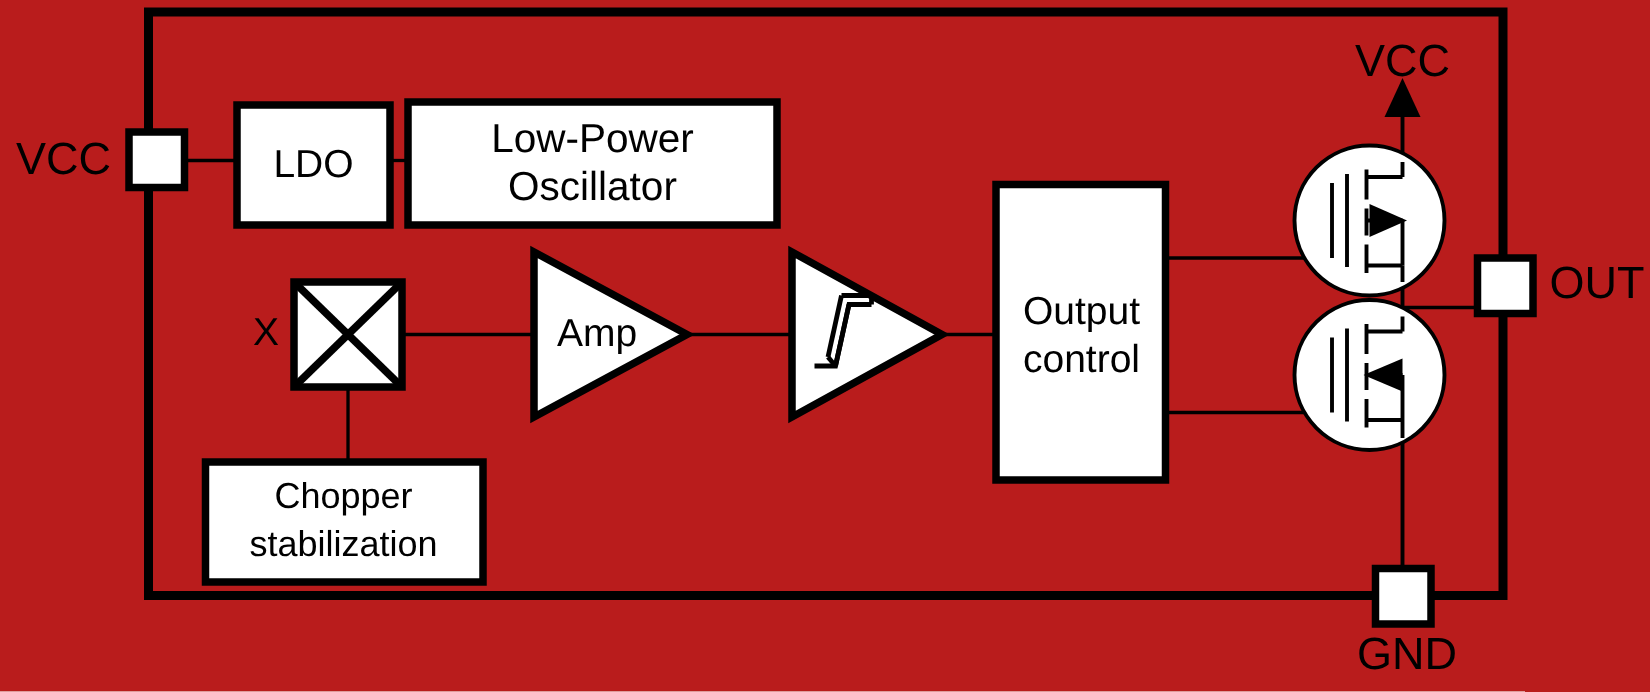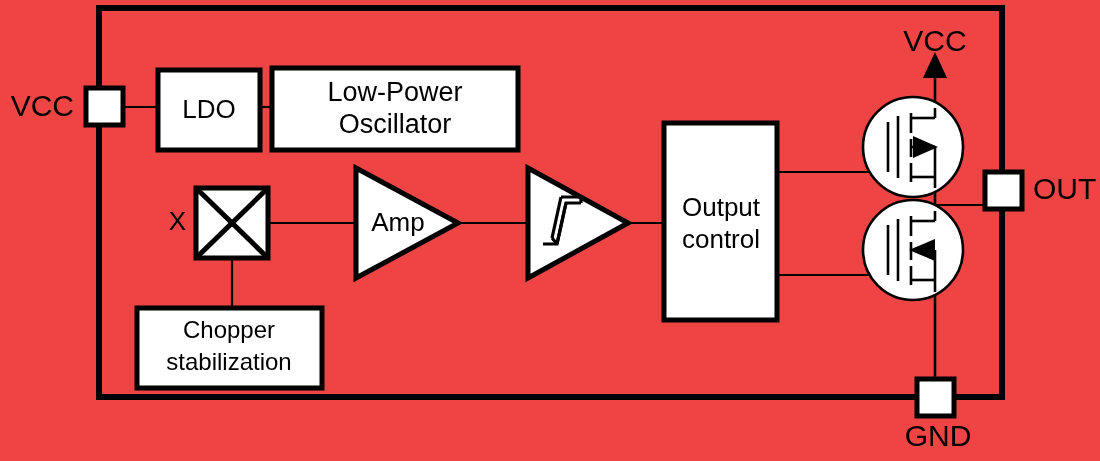--- a/index.html
+++ b/index.html
@@ -4,21 +4,21 @@
 <style>
   html, body {
     margin: 0;
     padding: 0;
     background: #ffffff;
   }
   #canvas {
     position: relative;
     width: 1100px;
     height: 461px;
-    background: #ef4444;
+    background: #b91c1c;
     font-family: "Liberation Sans", sans-serif;
     overflow: hidden;
   }
   svg { display: block; }
   .blk-fill { fill: #ffffff; }
   .blk-stroke { stroke: #000000; fill: none; }
   .thick { stroke-width: 6; }
   .med { stroke-width: 5; }
   .thin { stroke-width: 2.2; }
   .hair { stroke-width: 2.6; }

